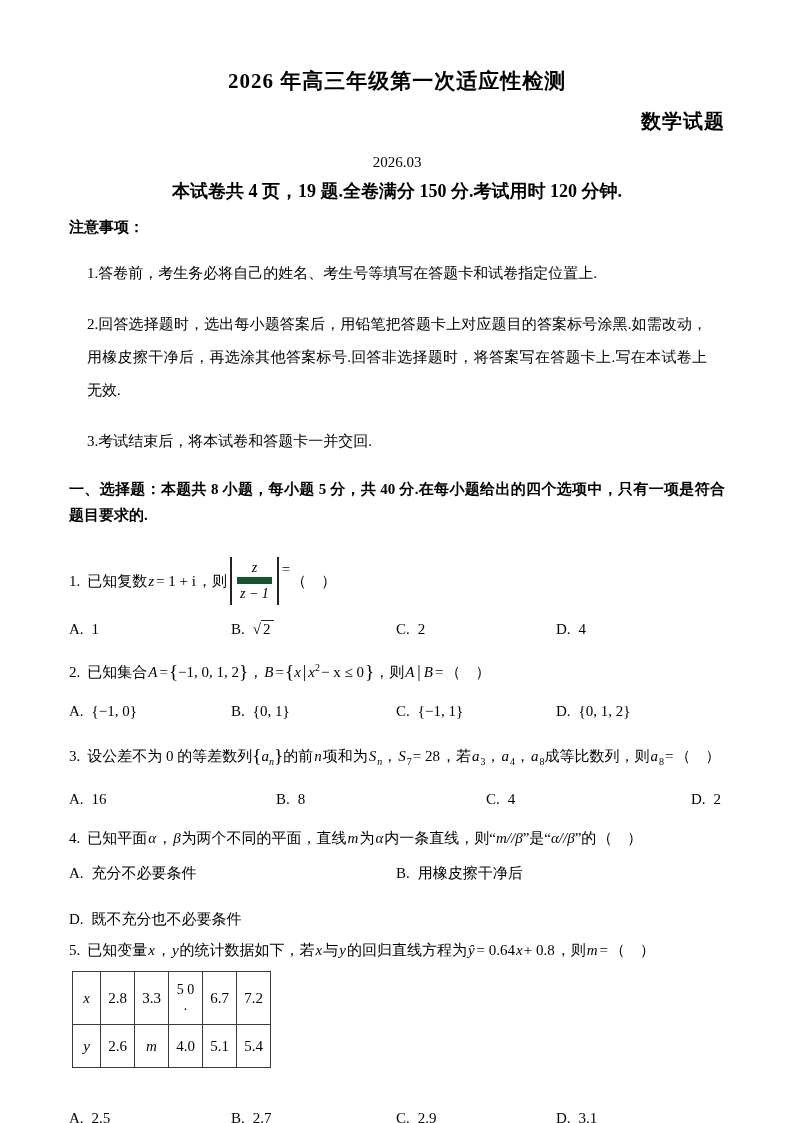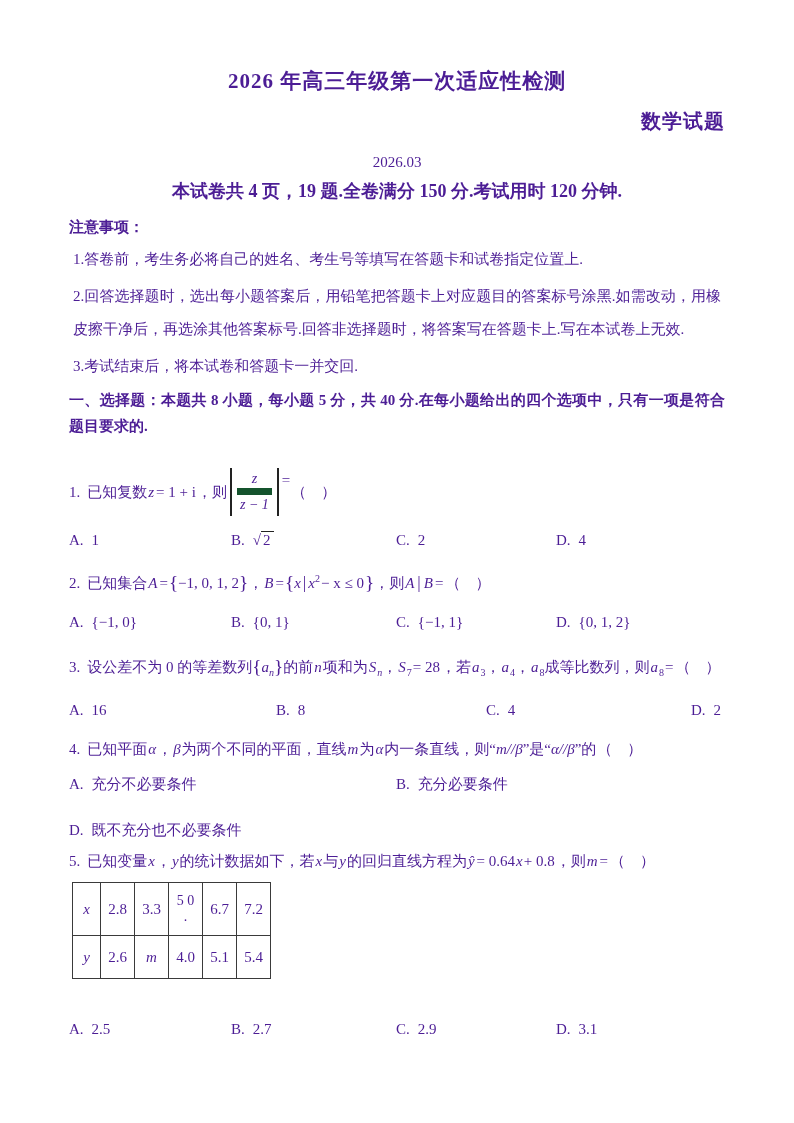--- a/index.html
+++ b/index.html
@@ -1,34 +1,34 @@
 <!DOCTYPE html>
 <html><head>
 <meta charset="utf-8">
 <style>
   html,body { margin:0; padding:0; background:#e8e8e8; }
   .page {
     position:relative;
     width:794px; height:1123px;
     margin:0 auto;
     background:#ffffff;
-    color:#4c1d95;
+    color:#000000;
     font-family:"Liberation Serif","DejaVu Serif",serif;
     font-size:15px;
     overflow:hidden;
   }
   .inner { padding:70px 69px 0 69px; }
 
   .title   { font-size:21px; font-weight:bold; text-align:center; line-height:23px; margin:0; letter-spacing:1px; }
   .subtitle{ font-size:20px; font-weight:bold; text-align:right; line-height:23px; margin:17px 0 0 0; letter-spacing:1px; }
   .date    { font-size:15px; text-align:center; line-height:20px; margin-top:19px; }
   .info    { font-size:18px; font-weight:bold; text-align:center; line-height:20px; margin-top:9px; }
 
   .notice-h { font-weight:bold; line-height:23px; margin-top:15px; }
-  .notice-item { margin:4px; line-height:33px; text-align:justify; }
+  .notice-item { margin:18px; line-height:33px; text-align:justify; }
 
   .section-h { font-weight:bold; line-height:26px; margin-top:0; text-align:justify; }
 
   .qstem { line-height:26px; }
   .qno { margin-right:7px; }
   .it { font-style:italic; }
   .seg { margin:0 1px; }
   .brace { font-size:1.28em; vertical-align:-1px; }
   .vbar  { font-size:1.15em; padding:0 2px; }
   sub { font-size:10px; }
@@ -124,21 +124,21 @@
       <span><span class="olabel">B.</span><span>8</span></span>
       <span><span class="olabel">C.</span><span>4</span></span>
       <span><span class="olabel">D.</span><span>2</span></span>
     </div>
 
     <div class="qstem q4stem">
       <span class="qno">4.</span><span>已知平面</span><span class="seg it">α</span><span>，</span><span class="seg it">β</span><span>为两个不同的平面，直线</span><span class="seg it">m</span><span>为</span><span class="seg it">α</span><span>内一条直线，则</span><span>“</span><span class="it">m//β</span><span>”</span><span>是</span><span>“</span><span class="it">α//β</span><span>”</span><span>的</span><span class="seg">（　）</span>
     </div>
     <div class="opts2 q4opts">
       <span><span class="olabel">A.</span><span>充分不必要条件</span></span>
-      <span><span class="olabel">B.</span><span>充分必要条件</span></span>
+      <span><span class="olabel">B.</span><span>用橡皮擦干净后</span></span>
       <span><span class="olabel">D.</span><span>既不充分也不必要条件</span></span>
     </div>
 
     <div class="qstem q5stem">
       <span class="qno">5.</span><span>已知变量</span><span class="seg it">x</span><span>，</span><span class="seg it">y</span><span>的统计数据如下，若</span><span class="seg it">x</span><span>与</span><span class="seg it">y</span><span>的回归直线方程为</span><span class="seg it">ŷ</span><span class="seg">= 0.64</span><span class="it">x</span><span class="seg">+ 0.8</span><span>，则</span><span class="seg it">m</span><span class="seg">=</span><span class="seg">（　）</span>
     </div>
 
     <table class="stat">
       <tbody>
           <tr class="r1">

